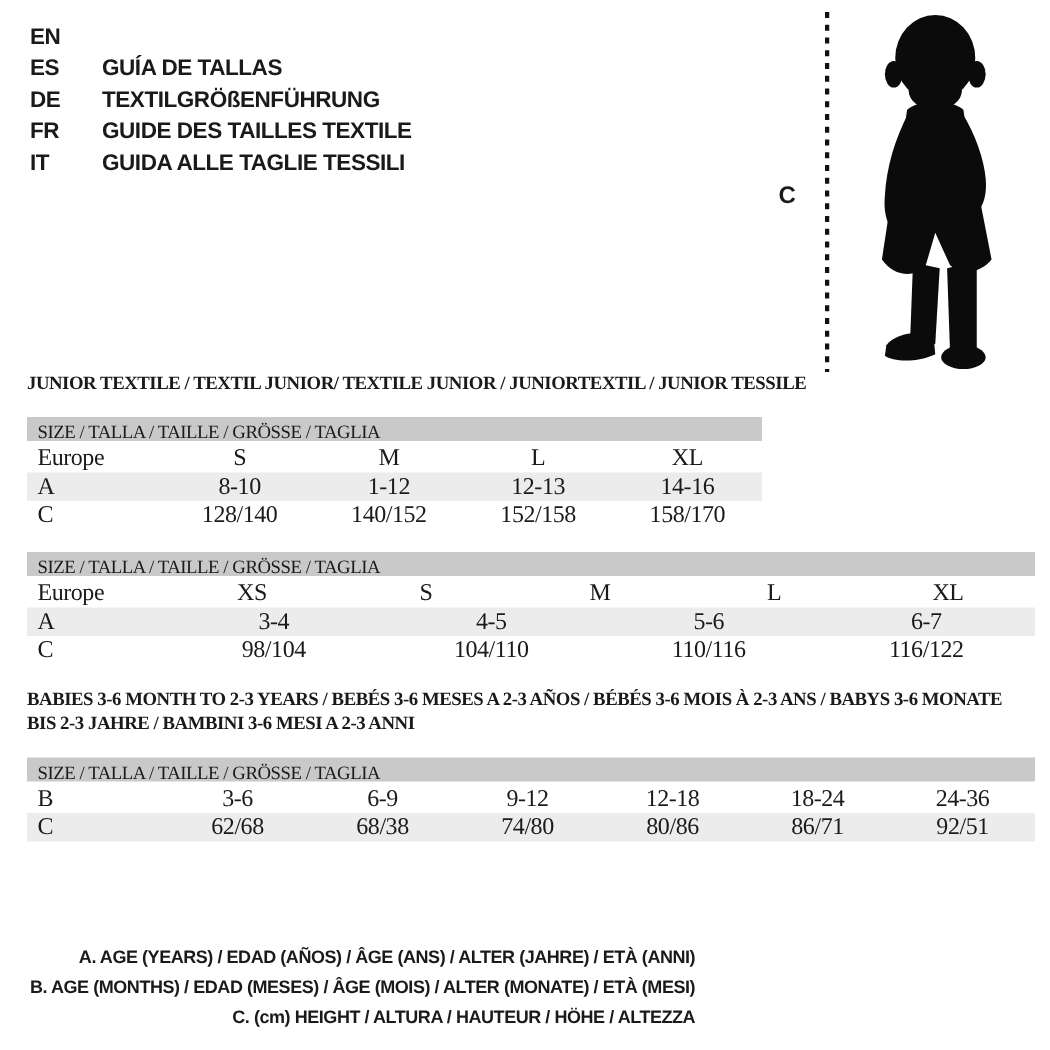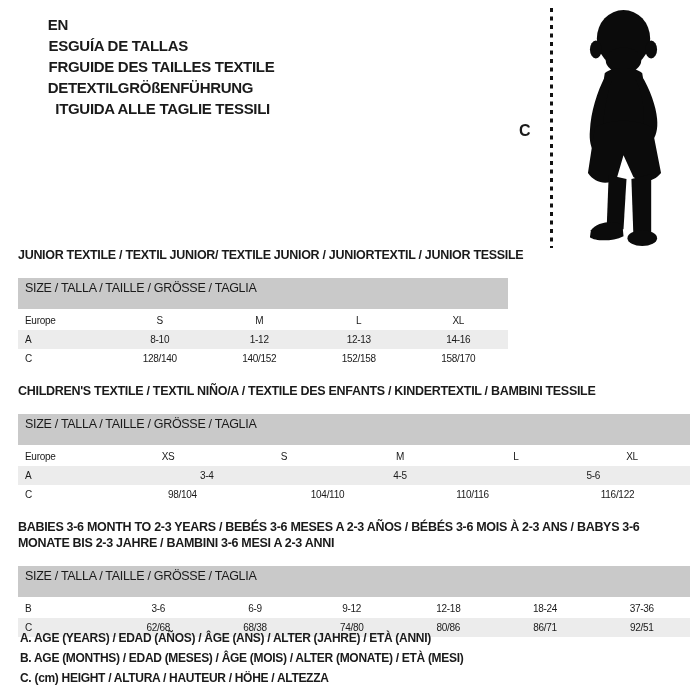--- a/index.html
+++ b/index.html
@@ -6,72 +6,72 @@
   .page{
     position:relative;
     width:700px;height:700px;
     background:#ffffff;
     font-family:"Liberation Sans", sans-serif;
     color:#1a1a1a;
     overflow:hidden;
     letter-spacing:-0.3px;
   }
   
-  .langs{position:absolute;top:14px;left:20px;text-align:right;}
+  .langs{position:absolute;top:14px;left:20px;}
   .lang-row{display:flex;font-weight:bold;font-size:15px;line-height:21px;}
   .lang-code{width:48px;flex:0 0 48px;}
   
   .figure{position:absolute;top:6px;left:505px;width:180px;height:246px;}
   .c-label{position:absolute;left:14px;top:116px;font-weight:bold;font-size:16px;}
   .dash-line{position:absolute;left:45px;top:2px;}
   .baby{position:absolute;left:60px;top:2px;}
   
   .content{position:absolute;top:247px;left:18px;width:672px;}
-  .table-section{margin-bottom:15px;}
+  .table-section{margin-bottom:15px;font-family:Liberation Serif, serif;}
   .table-section.narrow .size-bar,
   .table-section.narrow .trow{width:490px;}
   .section-title{
     font-weight:bold;font-size:12.5px;line-height:16px;
     margin-bottom:15px;
   }
   .size-bar{
     background:#c9c9c9;
-    height:31px;line-height:20px;
+    height:16px;line-height:20px;
     padding-left:7px;box-sizing:border-box;
     font-size:12.5px;
     margin-bottom:2px;
   }
-  .trow{display:flex;height:19px;line-height:19px;font-size:10px;}
+  .trow{display:flex;height:19px;line-height:19px;font-size:16px;}
   .trow.shaded{background:#ececec;}
   .tlabel{flex:0 0 92px;padding-left:7px;box-sizing:border-box;text-align:left;}
   .tcell{flex:1;text-align:center;}
   
-  .footnotes{position:absolute;top:628px;left:20px;}
+  .footnotes{position:absolute;top:628px;left:20px;text-align:right;}
   .footnote{font-weight:bold;font-size:12px;line-height:20px;}
 </style>
 </head>
 <body>
 
 <div class="page">
 
   <div class="langs">
       <div class="lang-row">
         <span class="lang-code">EN</span>
       </div>
       <div class="lang-row">
         <span class="lang-code">ES</span>
         <span class="lang-label">GUÍA DE TALLAS</span>
       </div>
       <div class="lang-row">
+        <span class="lang-code">DE</span>
+        <span class="lang-label">TEXTILGRÖßENFÜHRUNG</span>
+      </div>
+      <div class="lang-row">
         <span class="lang-code">FR</span>
         <span class="lang-label">GUIDE DES TAILLES TEXTILE</span>
-      </div>
-      <div class="lang-row">
-        <span class="lang-code">DE</span>
-        <span class="lang-label">TEXTILGRÖßENFÜHRUNG</span>
       </div>
       <div class="lang-row">
         <span class="lang-code">IT</span>
         <span class="lang-label">GUIDA ALLE TAGLIE TESSILI</span>
       </div>
     </div>
 
   <div class="figure">
     <span class="c-label">C</span>
     <svg class="dash-line" width="3" height="240">
@@ -122,55 +122,55 @@
         </div>
         <div class="trow">
           <div class="tlabel">C</div>
           <div class="tcell">128/140</div>
           <div class="tcell">140/152</div>
           <div class="tcell">152/158</div>
           <div class="tcell">158/170</div>
         </div>
       </section>
       <section class="table-section">
-        <div class="section-title">CHILDREN'S TEXTILE / TEXTIL NIÑO/A / TEXTILE DES ENFANTS / KINDERTEXTIL / BAMBINI TESSILE</div>
         <div class="size-bar">SIZE / TALLA / TAILLE / GRÖSSE / TAGLIA</div>
         <div class="trow">
           <div class="tlabel">Europe</div>
           <div class="tcell">XS</div>
           <div class="tcell">S</div>
           <div class="tcell">M</div>
           <div class="tcell">L</div>
           <div class="tcell">XL</div>
         </div>
         <div class="trow shaded">
           <div class="tlabel">A</div>
           <div class="tcell">3-4</div>
           <div class="tcell">4-5</div>
           <div class="tcell">5-6</div>
+          <div class="tcell">6-7</div>
         </div>
         <div class="trow">
           <div class="tlabel">C</div>
           <div class="tcell">98/104</div>
           <div class="tcell">104/110</div>
           <div class="tcell">110/116</div>
           <div class="tcell">116/122</div>
         </div>
       </section>
       <section class="table-section">
         <div class="section-title">BABIES 3-6 MONTH TO 2-3 YEARS / BEBÉS 3-6 MESES A 2-3 AÑOS / BÉBÉS 3-6 MOIS À 2-3 ANS / BABYS 3-6 MONATE BIS 2-3 JAHRE / BAMBINI 3-6 MESI A 2-3 ANNI</div>
         <div class="size-bar">SIZE / TALLA / TAILLE / GRÖSSE / TAGLIA</div>
         <div class="trow">
           <div class="tlabel">B</div>
           <div class="tcell">3-6</div>
           <div class="tcell">6-9</div>
           <div class="tcell">9-12</div>
           <div class="tcell">12-18</div>
           <div class="tcell">18-24</div>
-          <div class="tcell">37-36</div>
+          <div class="tcell">24-36</div>
         </div>
         <div class="trow shaded">
           <div class="tlabel">C</div>
           <div class="tcell">62/68</div>
           <div class="tcell">68/38</div>
           <div class="tcell">74/80</div>
           <div class="tcell">80/86</div>
           <div class="tcell">86/71</div>
           <div class="tcell">92/51</div>
         </div>

